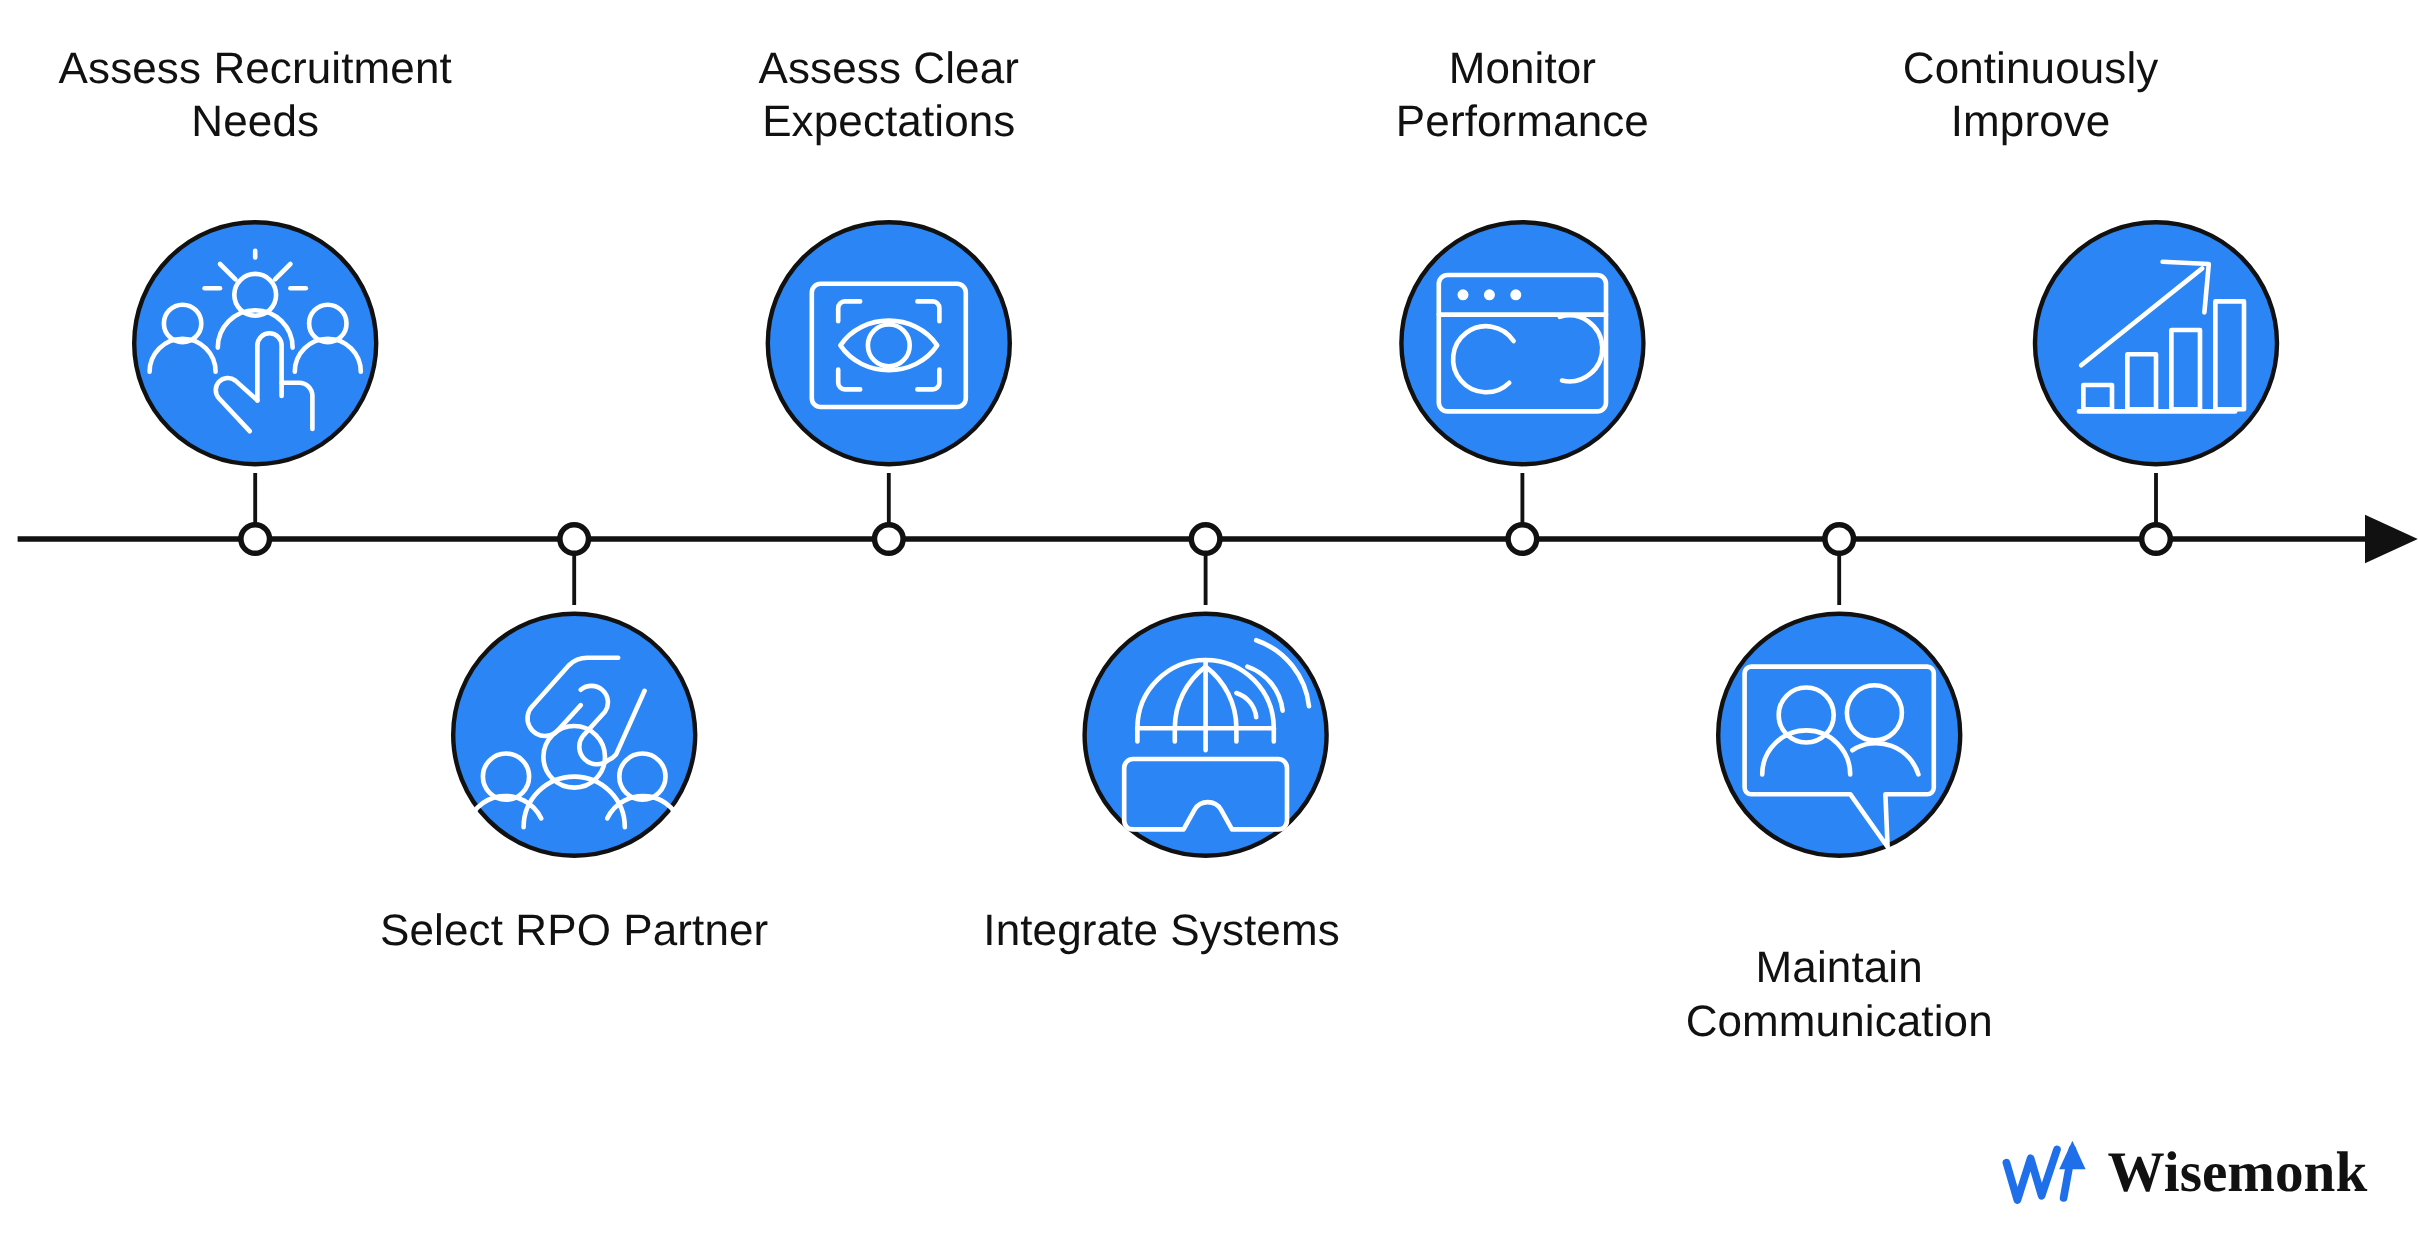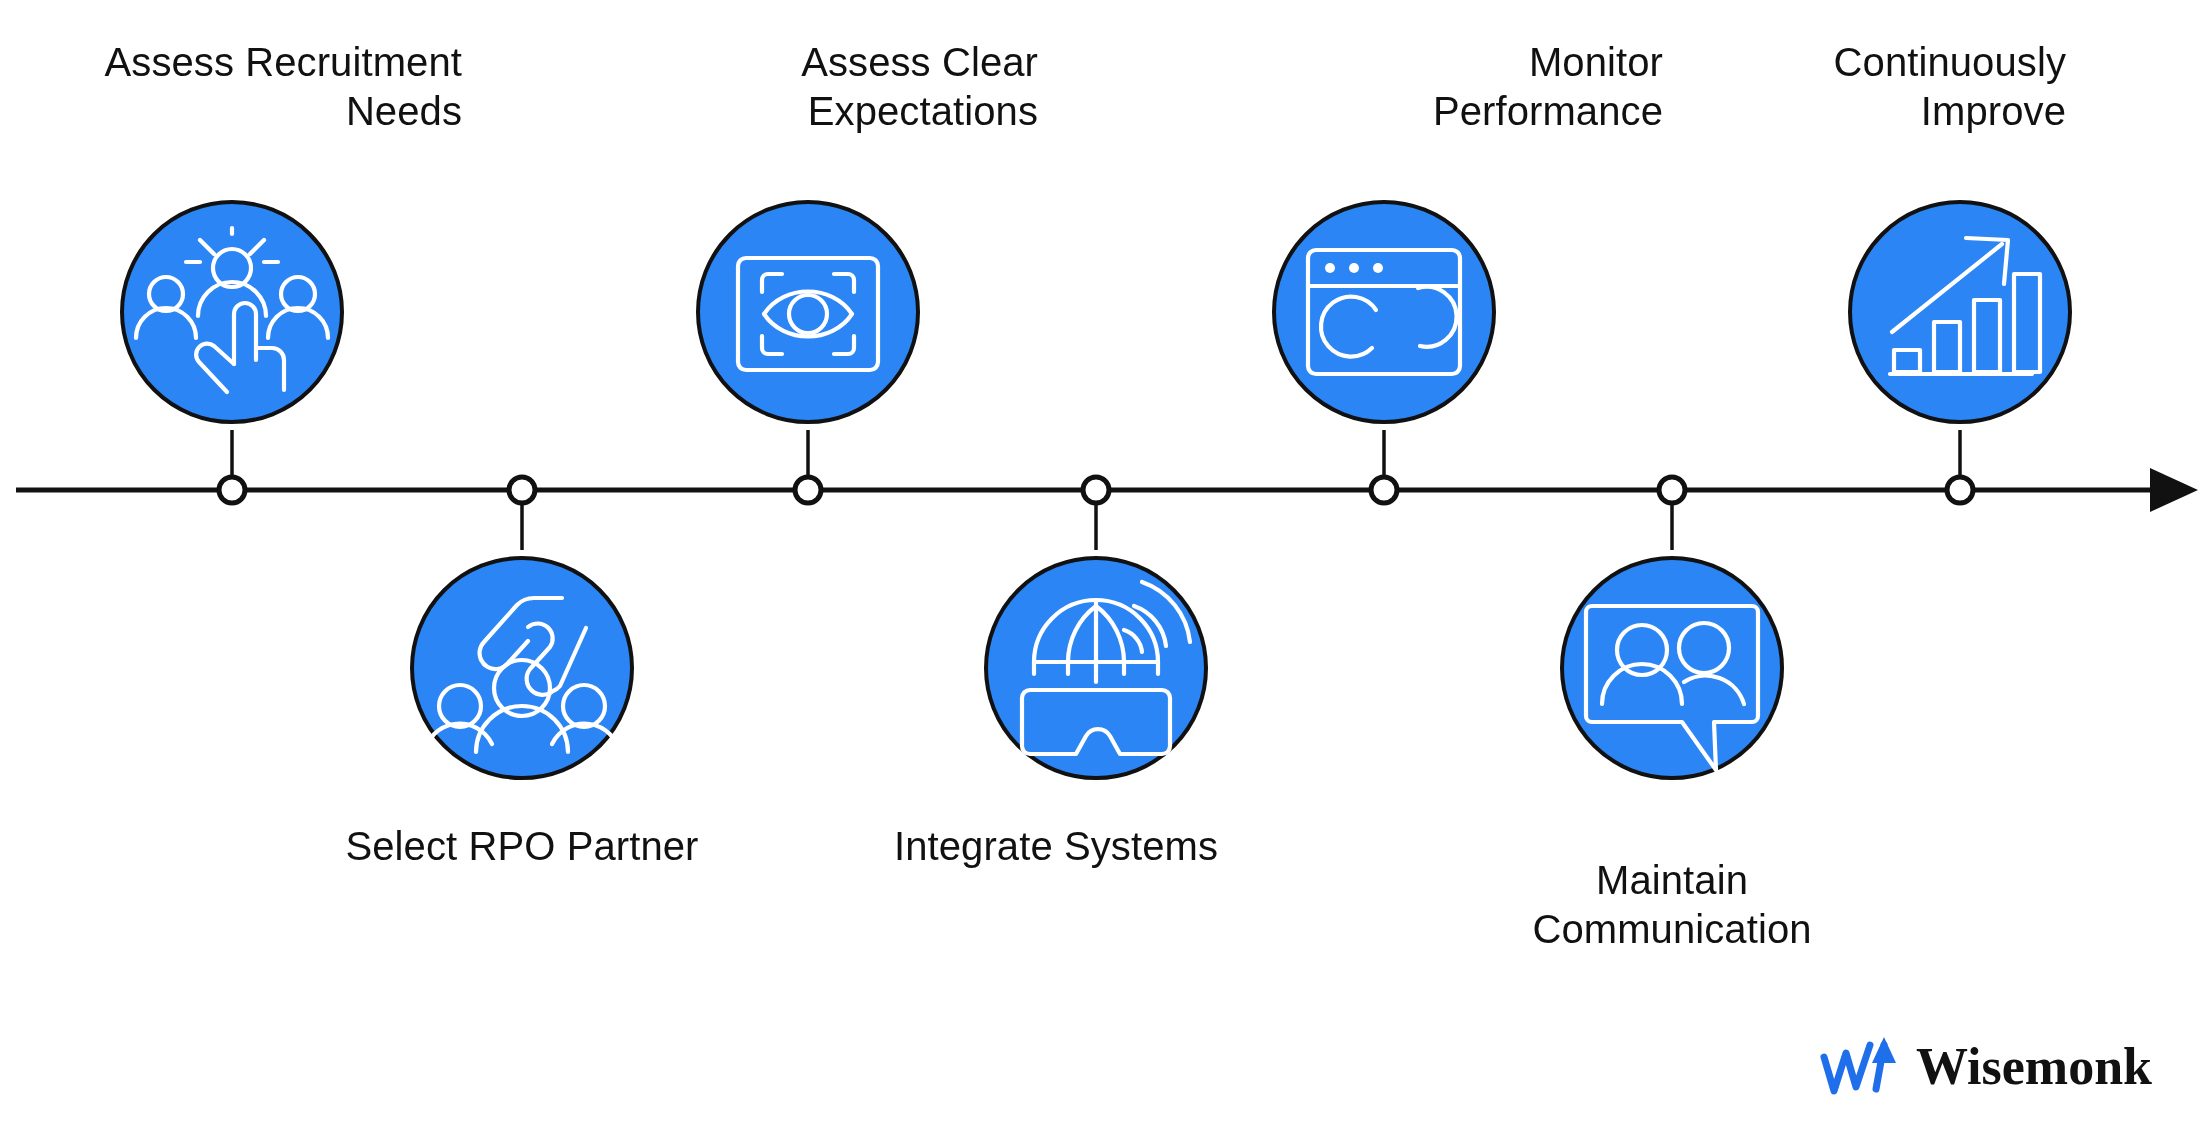--- a/index.html
+++ b/index.html
@@ -63,21 +63,21 @@
   .label {
     position: absolute;
     text-align: center;
     font-size: 40px;
     line-height: 1.22;
     color: #111111;
     font-weight: 400;
     letter-spacing: 0.1px;
     white-space: pre-line;
   }
-  .label-above { transform: translate(-50%, 0); text-align: right; }
+  .label-above { transform: translate(-50%, 0); }
   .label-below { transform: translate(-50%, 0); }
 
   #brand-logo {
     position: absolute;
     right: 46px;
     bottom: 30px;
     display: flex;
     align-items: center;
     gap: 6px;
   }
@@ -223,21 +223,21 @@
     <circle cx="1672" cy="490" r="13" class="node-dot"></circle>
     <circle cx="1960" cy="490" r="13" class="node-dot"></circle>
   </svg>
 
 <div class="label label-above" style="left:232px; top:38px; width:460px;">Assess Recruitment
 Needs</div>
 
 <div class="label label-above" style="left:808px; top:38px; width:460px;">Assess Clear
 Expectations</div>
 
-<div class="label label-above" style="left:1433px; top:38px; width:460px;">Monitor
+<div class="label label-above" style="left:1384px; top:38px; width:460px;">Monitor
 Performance</div>
 
 <div class="label label-above" style="left:1846px; top:38px; width:440px;">Continuously
 Improve</div>
 
 <div class="label label-below" style="left:522px; top:822px; width:520px;">Select RPO Partner</div>
 
 <div class="label label-below" style="left:1056px; top:822px; width:520px;">Integrate Systems</div>
 
 <div class="label label-below" style="left:1672px; top:856px; width:520px;">Maintain

